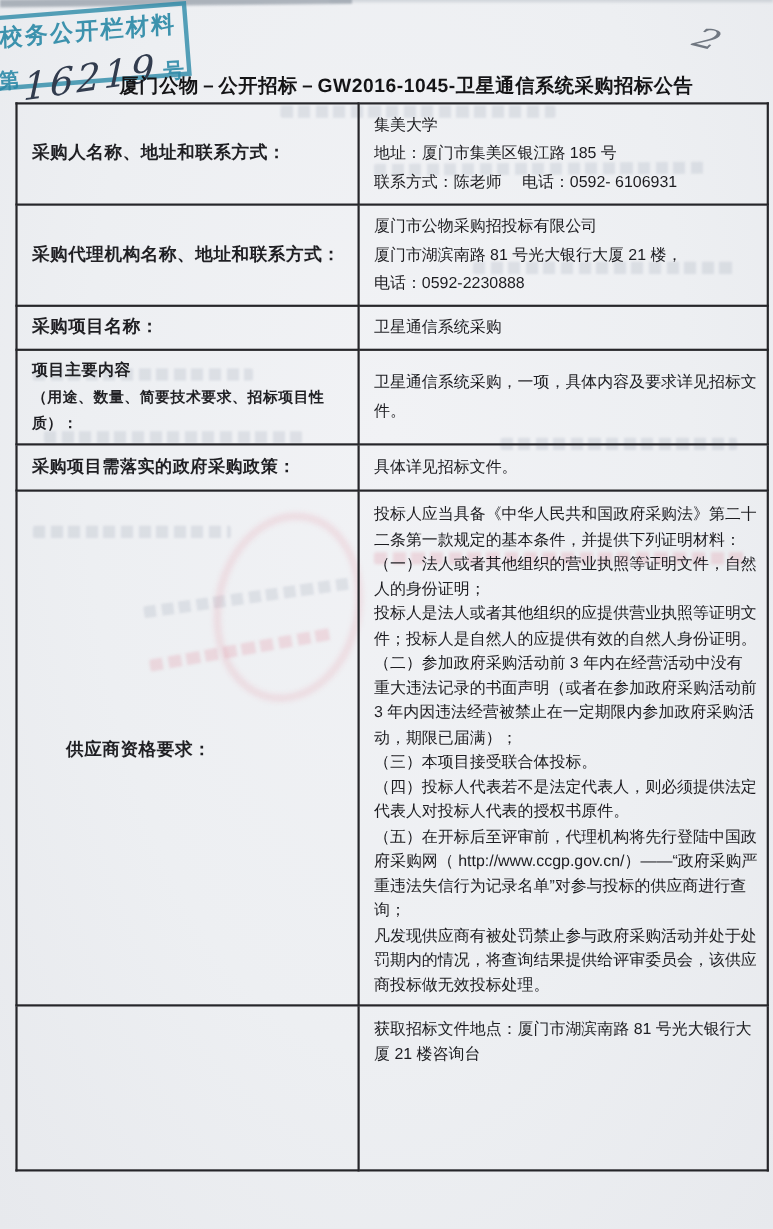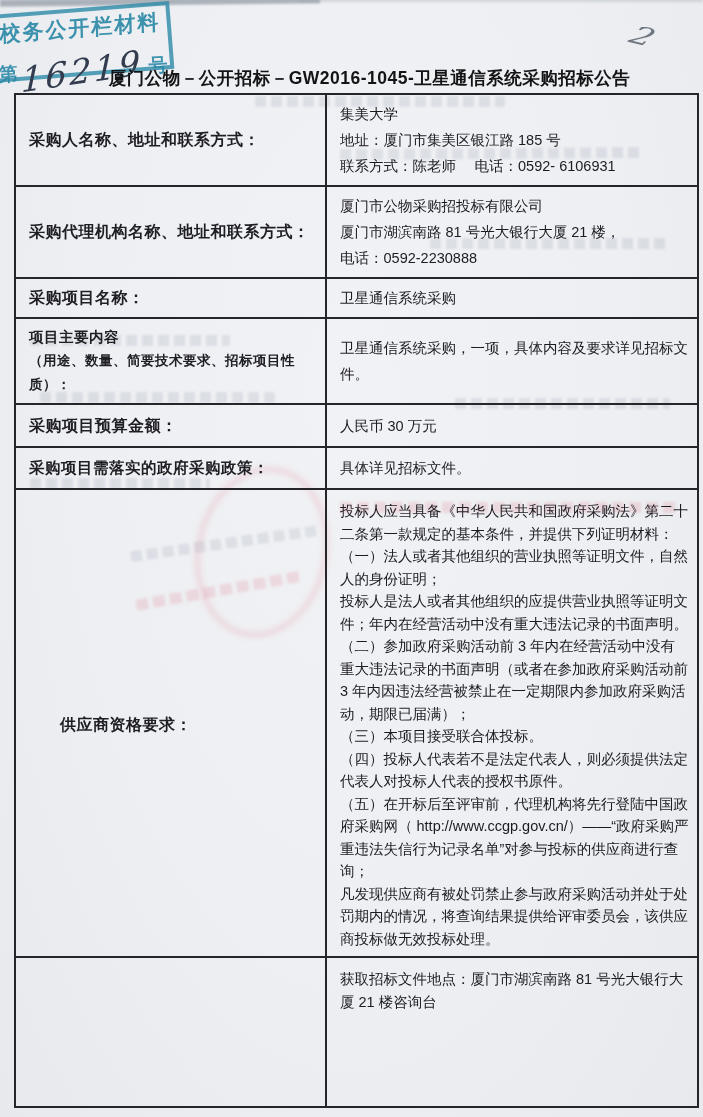--- a/index.html
+++ b/index.html
@@ -213,44 +213,36 @@
         </tr>
         <tr class="row row-6">
           <td class="label-cell">
             <div class="label-line">项目主要内容</div>
             <div class="label-line">（用途、数量、简要技术要求、招标项目性质）：</div>
           </td>
           <td class="value-cell">
             <div class="value-line">卫星通信系统采购，一项，具体内容及要求详见招标文件。</div>
           </td>
         </tr>
-        <tr class="row row-7">
-          <td class="label-cell">
-            <div class="label-line">采购项目预算金额：</div>
-          </td>
-          <td class="value-cell">
-            <div class="value-line">人民币 30 万元</div>
-          </td>
-        </tr>
         <tr class="row row-8">
           <td class="label-cell">
             <div class="label-line">采购项目需落实的政府采购政策：</div>
           </td>
           <td class="value-cell">
             <div class="value-line">具体详见招标文件。</div>
           </td>
         </tr>
         <tr class="row row-9">
           <td class="label-cell">
             <div class="label-line">供应商资格要求：</div>
           </td>
           <td class="value-cell">
             <div class="value-line">投标人应当具备《中华人民共和国政府采购法》第二十二条第一款规定的基本条件，并提供下列证明材料：</div>
             <div class="value-line">（一）法人或者其他组织的营业执照等证明文件，自然人的身份证明；</div>
-            <div class="value-line">投标人是法人或者其他组织的应提供营业执照等证明文件；年内在经营活动中没有重大违法记录的书面声明。</div>
+            <div class="value-line">投标人是法人或者其他组织的应提供营业执照等证明文件；投标人是自然人的应提供有效的自然人身份证明。</div>
             <div class="value-line">（二）参加政府采购活动前 3 年内在经营活动中没有重大违法记录的书面声明（或者在参加政府采购活动前 3 年内因违法经营被禁止在一定期限内参加政府采购活动，期限已届满）；</div>
             <div class="value-line">（三）本项目接受联合体投标。</div>
             <div class="value-line">（四）投标人代表若不是法定代表人，则必须提供法定代表人对投标人代表的授权书原件。</div>
             <div class="value-line">（五）在开标后至评审前，代理机构将先行登陆中国政府采购网（ http://www.ccgp.gov.cn/）——“政府采购严重违法失信行为记录名单”对参与投标的供应商进行查询；</div>
             <div class="value-line">凡发现供应商有被处罚禁止参与政府采购活动并处于处罚期内的情况，将查询结果提供给评审委员会，该供应商投标做无效投标处理。</div>
           </td>
         </tr>
         <tr class="row row-10">
           <td class="label-cell"></td>
           <td class="value-cell">

